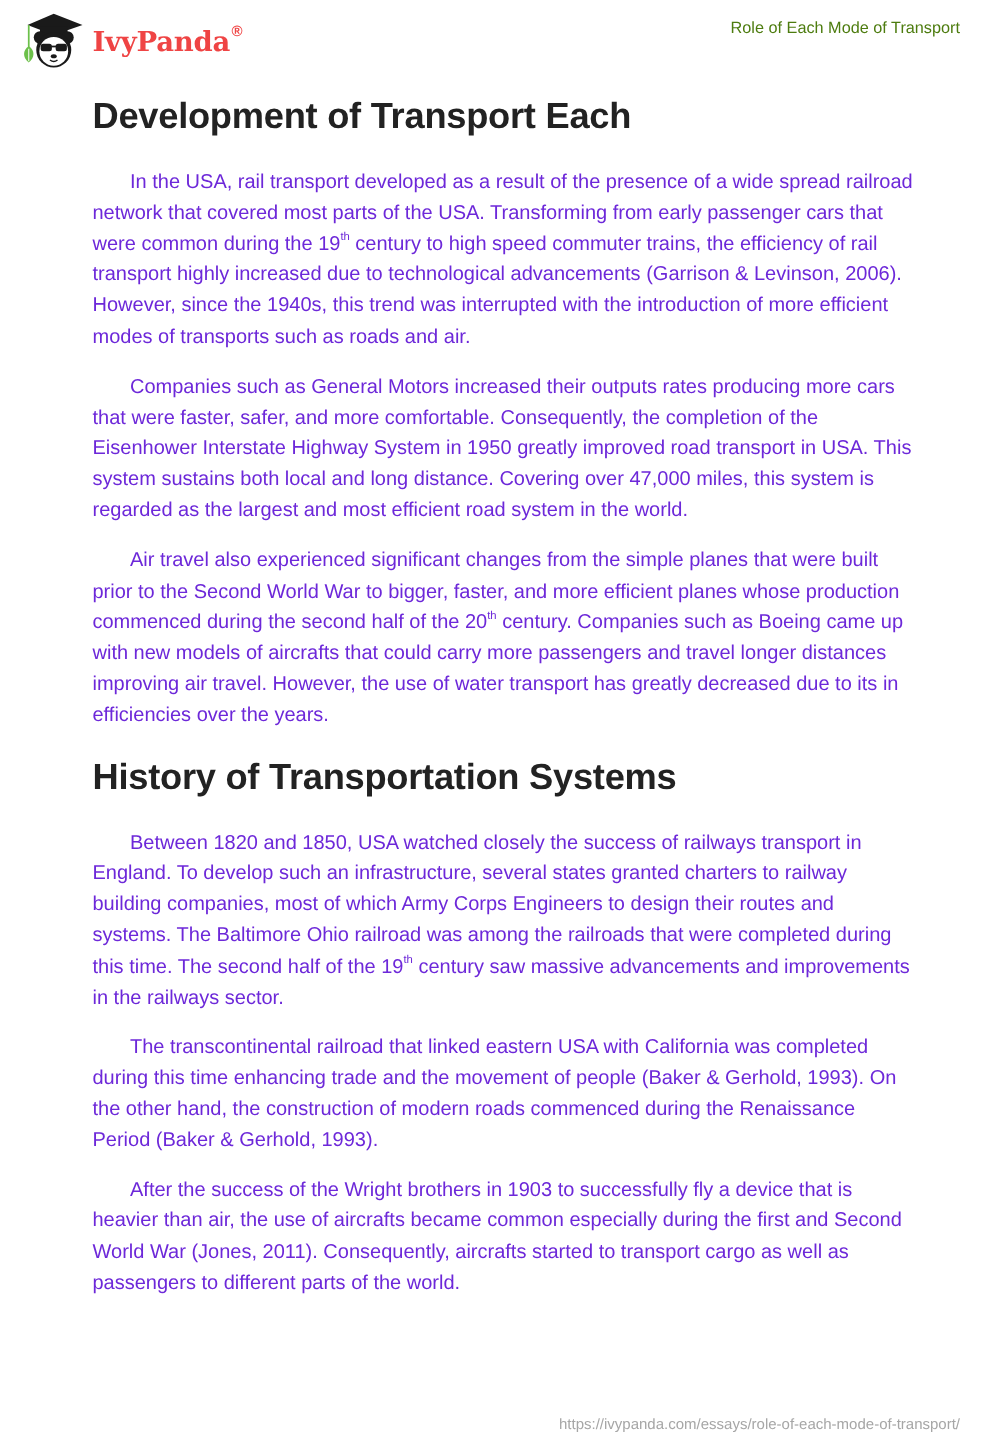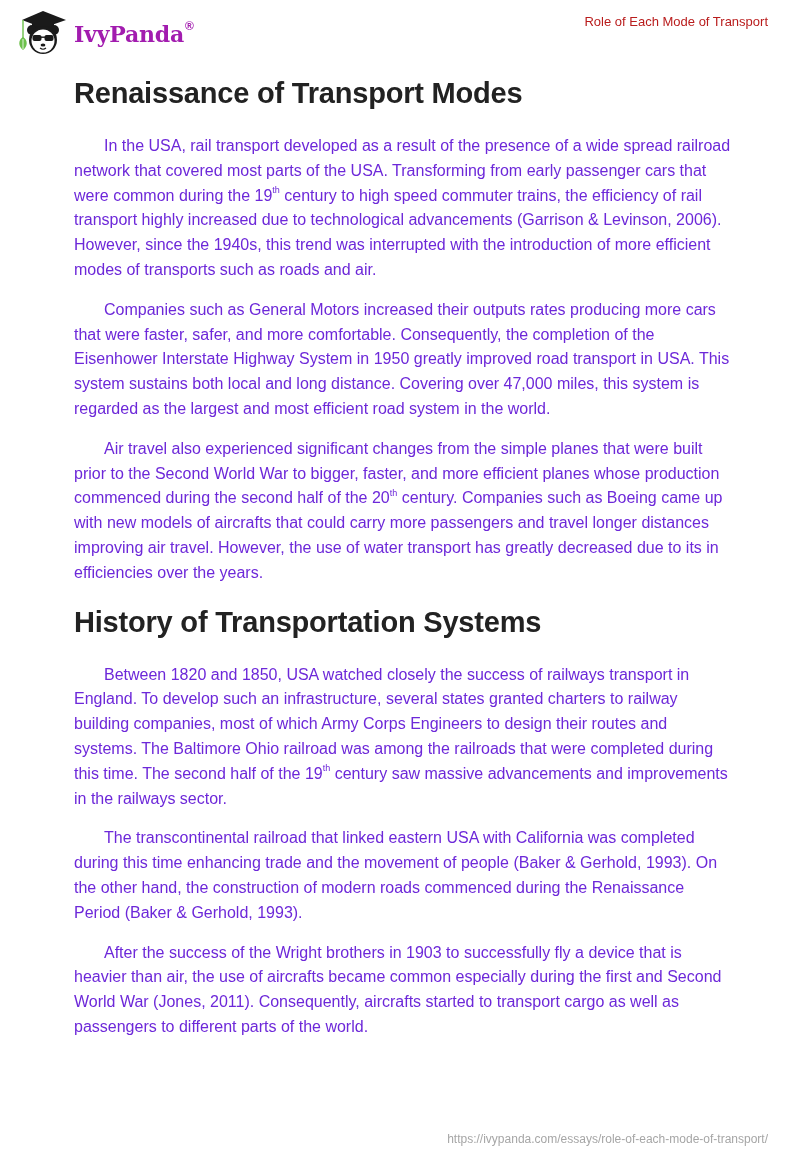--- a/index.html
+++ b/index.html
@@ -32,40 +32,40 @@
     }
     .logo svg {
       width: 58px;
       height: 52px;
       display: block;
     }
     .logo-text {
       font-family: "DejaVu Serif", serif;
       font-weight: bold;
       font-size: 22px;
-      color: #a21caf;
+      color: #ef4444;
       margin-left: 2px;
       margin-top: 4px;
       letter-spacing: -0.2px;
     }
     .logo-reg {
       font-family: "Liberation Sans", sans-serif;
       font-size: 12px;
       font-weight: bold;
       vertical-align: super;
       margin-left: 1px;
       position: relative;
       top: -4px;
     }
     .doc-title {
       position: absolute;
       right: 32px;
       top: 14px;
       font-size: 13px;
-      color: #b91c1c;
+      color: #4d7c0f;
     }
     .content {
       position: absolute;
       left: 74px;
       top: 70px;
       width: 660px;
     }
     h2 {
       font-size: 29px;
       font-weight: bold;
@@ -127,21 +127,21 @@
       <ellipse cx="29" cy="39" rx="2.4" ry="1.6" fill="#1a1a1a"></ellipse>
       <path d="M26,42 Q29,44.5 32,42" stroke="#1a1a1a" stroke-width="1.1" fill="none"></path>
     </svg>
     <span class="logo-text"><span>IvyPanda</span><span class="logo-reg">®</span></span>
   </a>
   <div class="doc-title">Role of Each Mode of Transport</div>
 </div>
 
 <main class="content">
   <section>
-    <h2 class="h2-first">Renaissance of Transport Modes</h2>
+    <h2 class="h2-first">Development of Transport Each</h2>
     <p><span>In the USA, rail transport developed as a result of the presence of a wide spread railroad network that covered most parts of the USA. Transforming from early passenger cars that were common during the 19</span><sup>th</sup><span> century to high speed commuter trains, the efficiency of rail transport highly increased due to technological advancements (Garrison &amp; Levinson, 2006). However, since the 1940s, this trend was interrupted with the introduction of more efficient modes of transports such as roads and air.</span></p>
     <p>Companies such as General Motors increased their outputs rates producing more cars that were faster, safer, and more comfortable. Consequently, the completion of the Eisenhower Interstate Highway System in 1950 greatly improved road transport in USA. This system sustains both local and long distance. Covering over 47,000 miles, this system is regarded as the largest and most efficient road system in the world.</p>
     <p><span>Air travel also experienced significant changes from the simple planes that were built prior to the Second World War to bigger, faster, and more efficient planes whose production commenced during the second half of the 20</span><sup>th</sup><span> century. Companies such as Boeing came up with new models of aircrafts that could carry more passengers and travel longer distances improving air travel. However, the use of water transport has greatly decreased due to its in efficiencies over the years.</span></p>
   </section>
 
   <section>
     <h2 class="h2-second">History of Transportation Systems</h2>
     <p><span>Between 1820 and 1850, USA watched closely the success of railways transport in England. To develop such an infrastructure, several states granted charters to railway building companies, most of which Army Corps Engineers to design their routes and systems. The Baltimore Ohio railroad was among the railroads that were completed during this time. The second half of the 19</span><sup>th</sup><span> century saw massive advancements and improvements in the railways sector.</span></p>
     <p>The transcontinental railroad that linked eastern USA with California was completed during this time enhancing trade and the movement of people (Baker &amp; Gerhold, 1993). On the other hand, the construction of modern roads commenced during the Renaissance Period (Baker &amp; Gerhold, 1993).</p>
     <p>After the success of the Wright brothers in 1903 to successfully fly a device that is heavier than air, the use of aircrafts became common especially during the first and Second World War (Jones, 2011). Consequently, aircrafts started to transport cargo as well as passengers to different parts of the world.</p>

